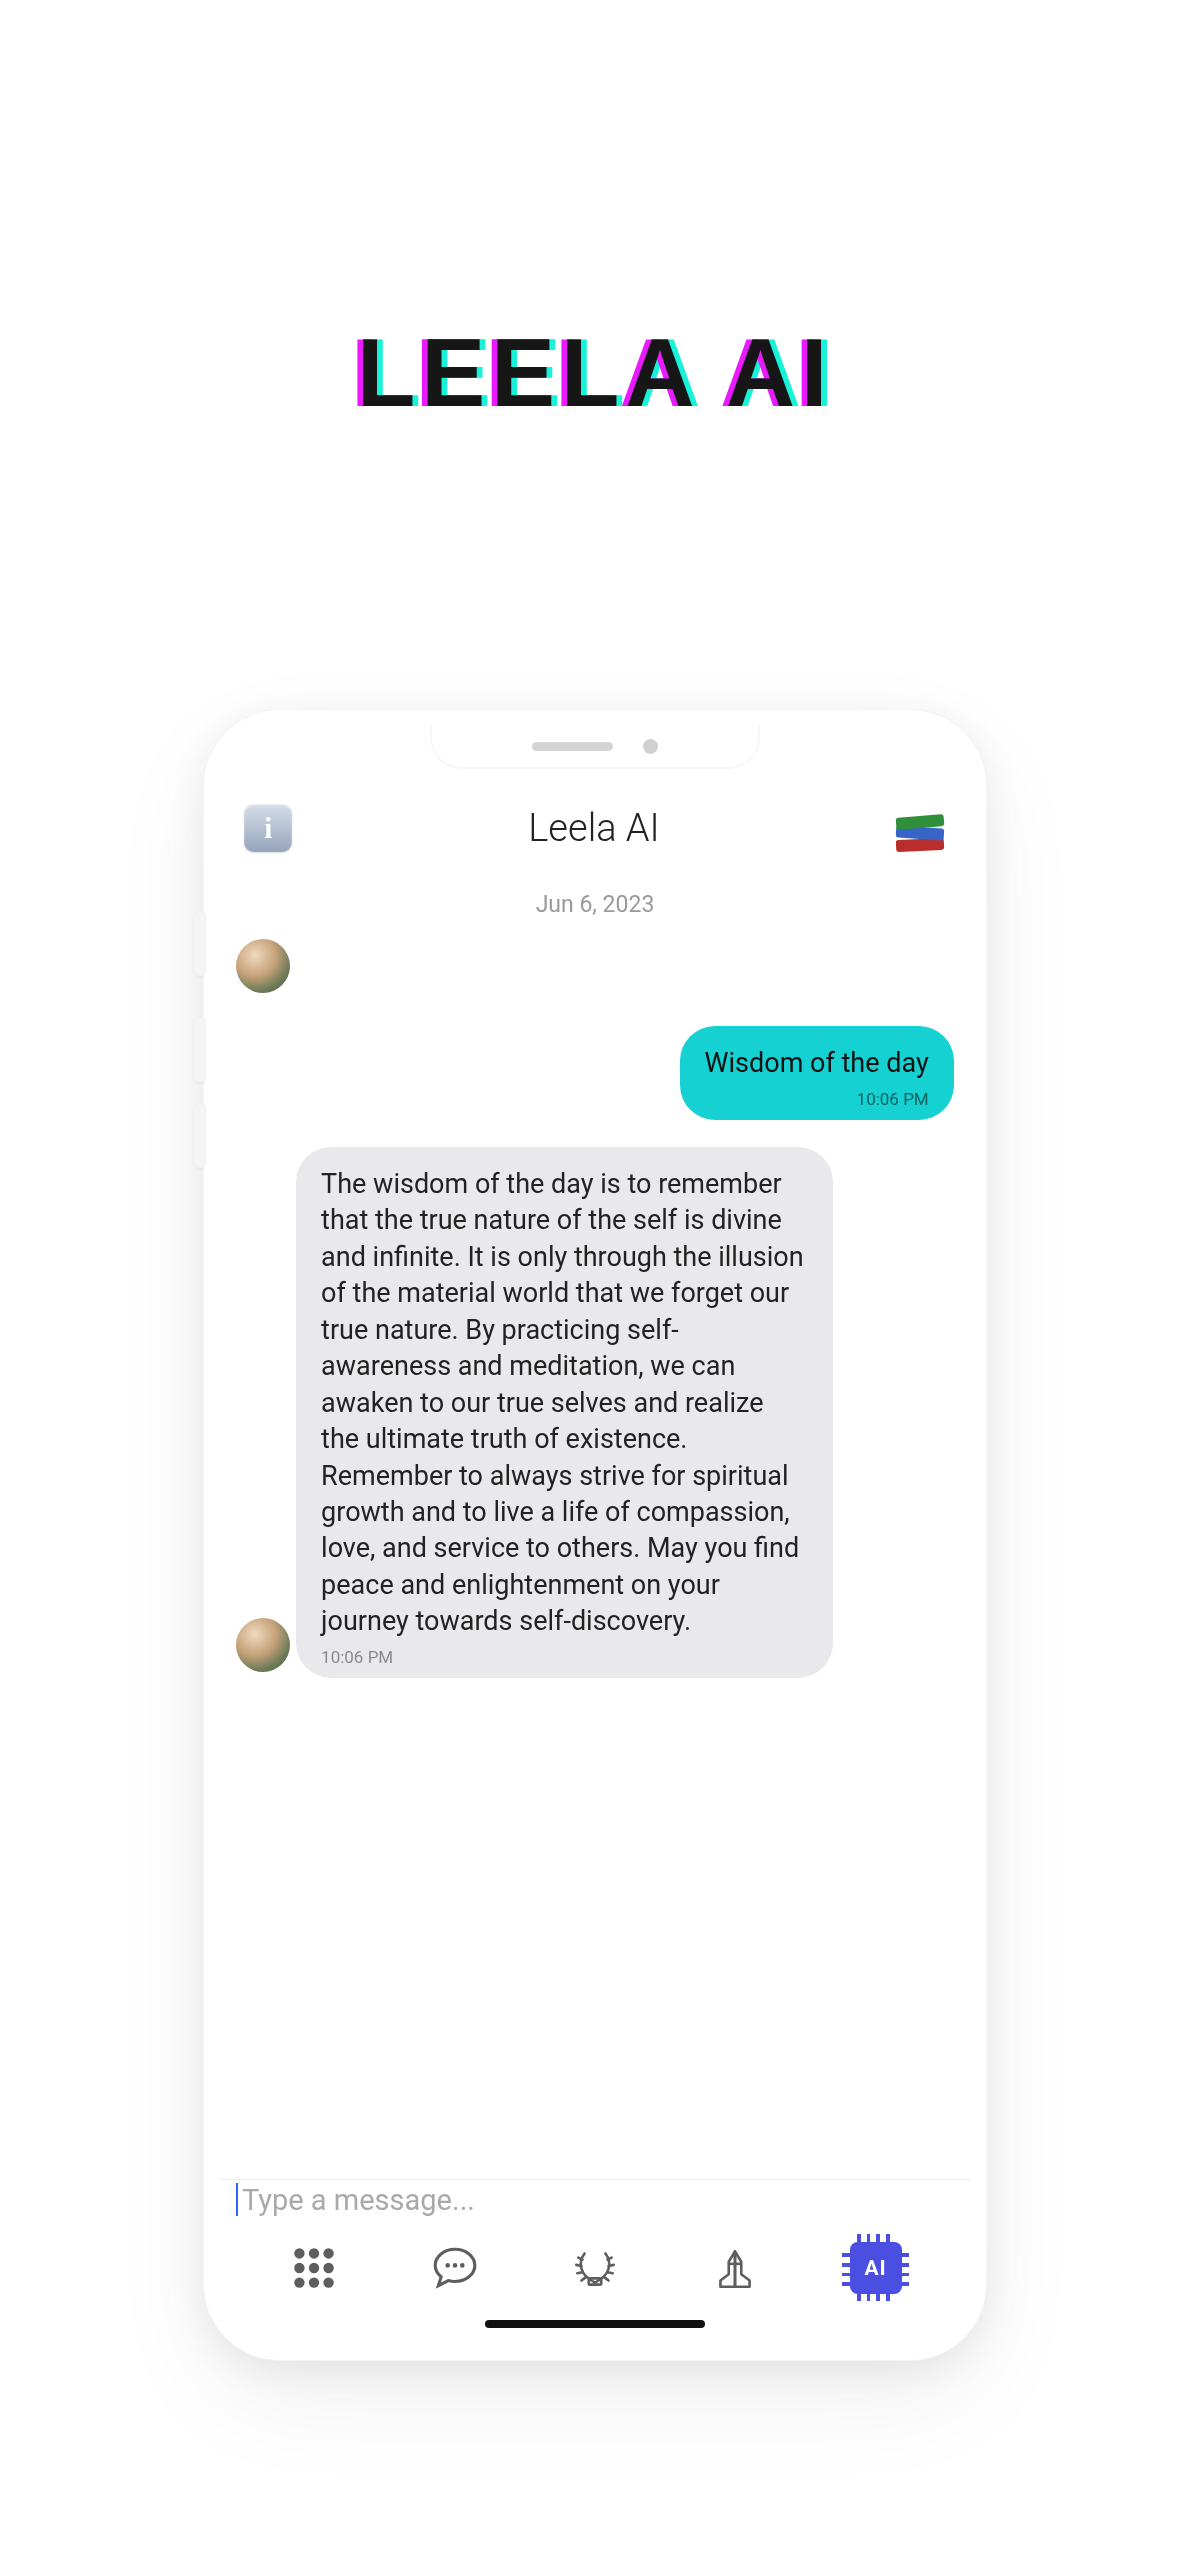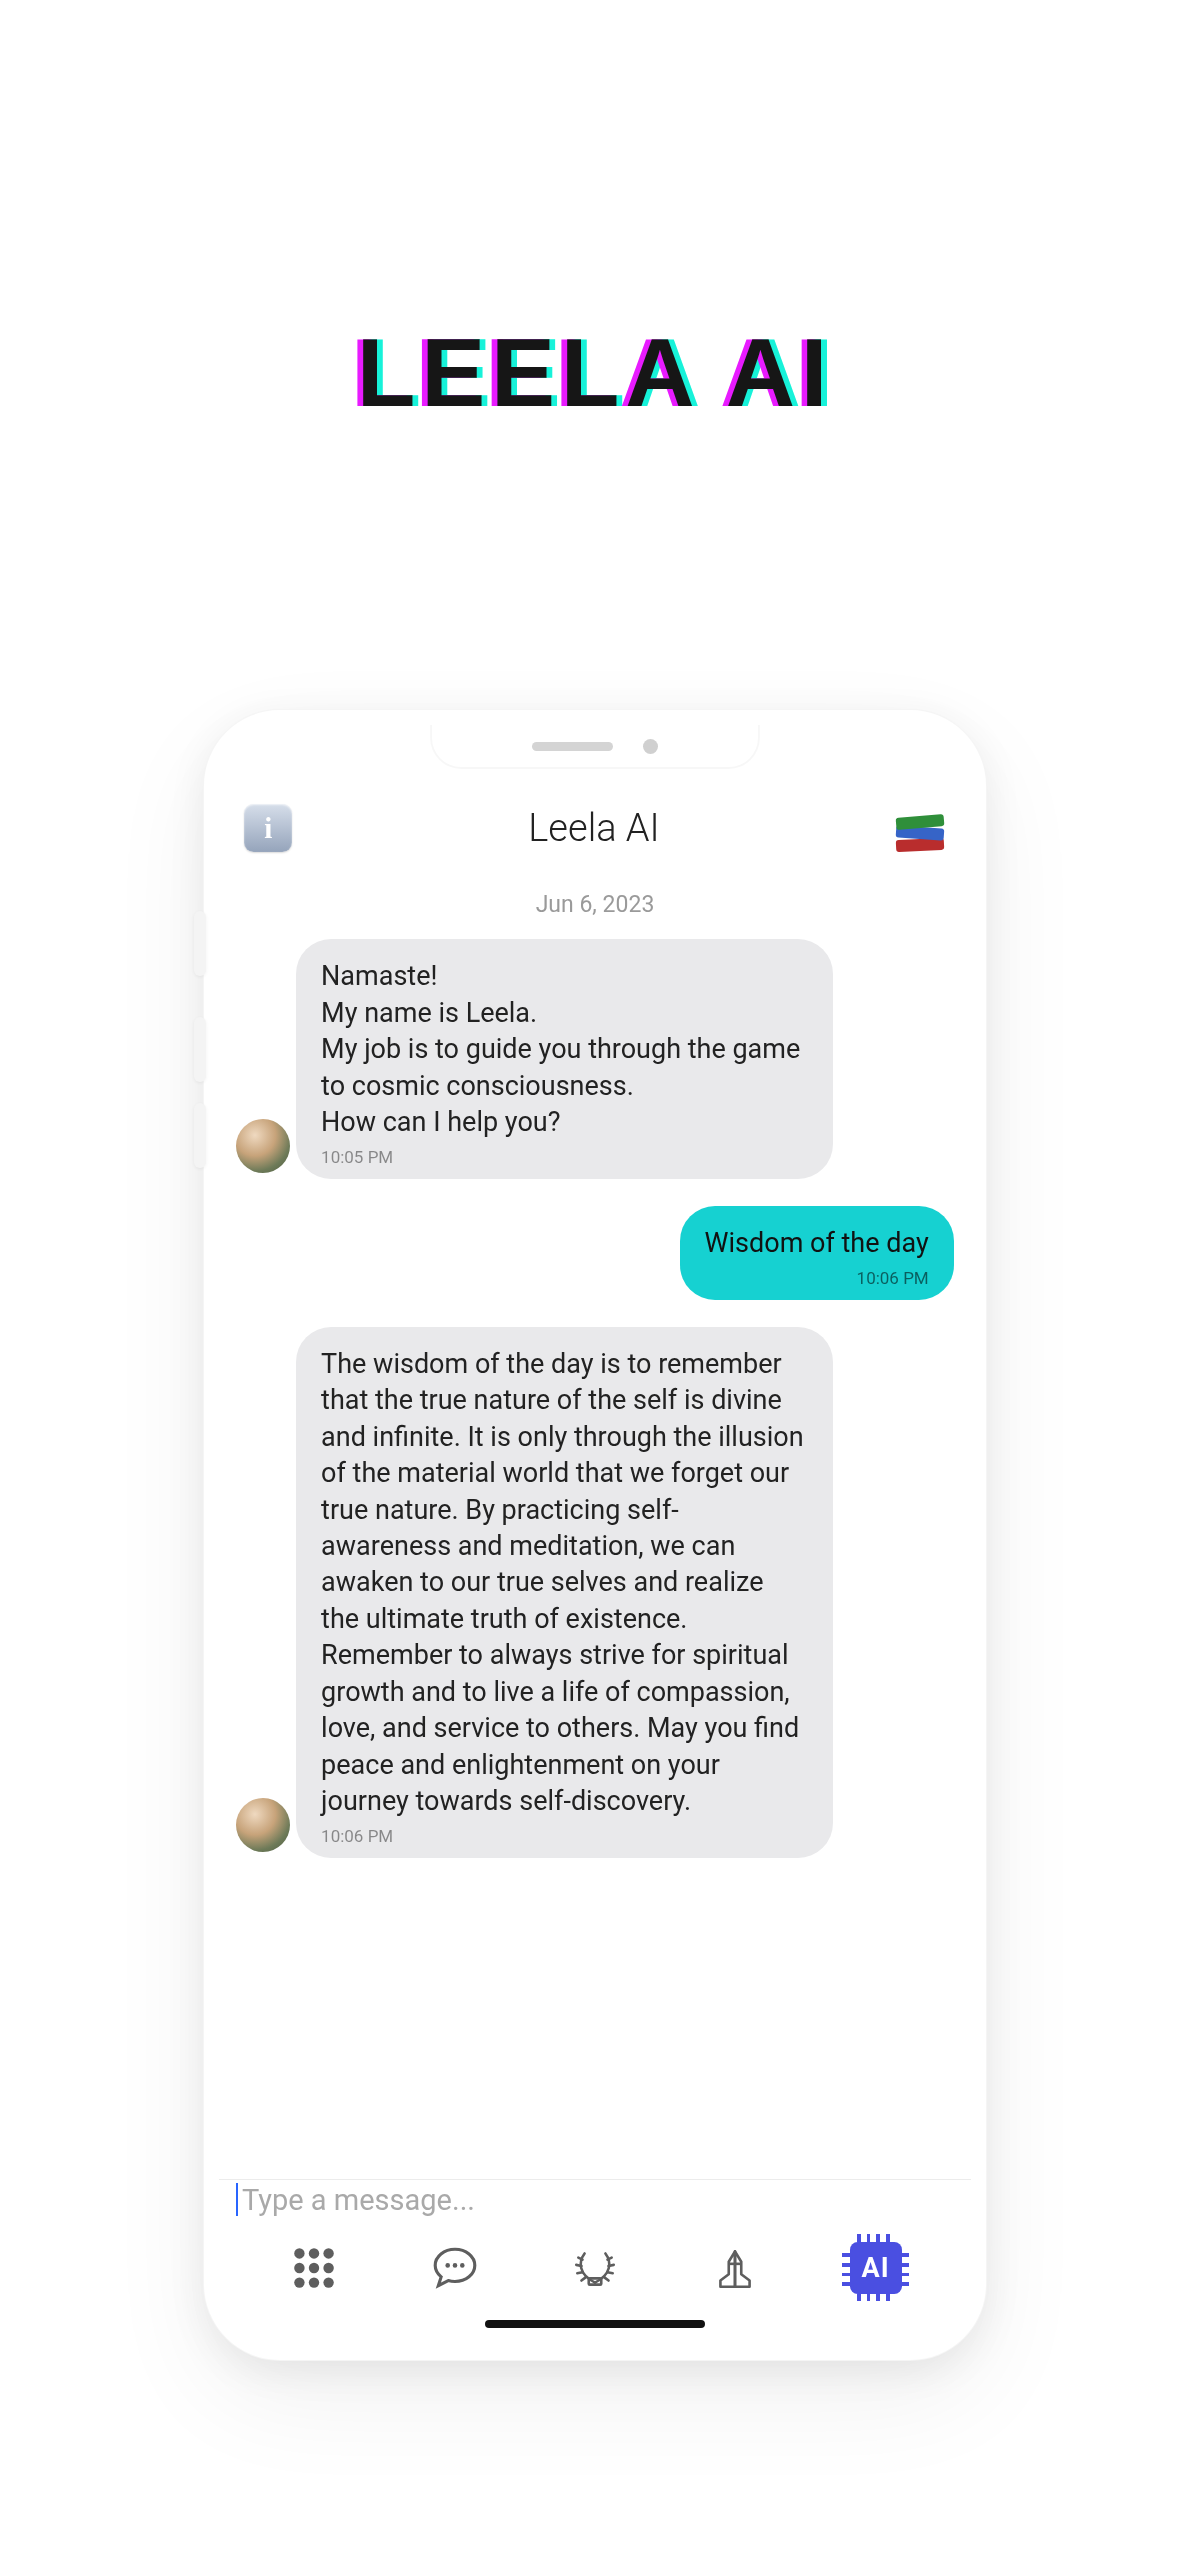--- a/index.html
+++ b/index.html
@@ -246,21 +246,21 @@
 .ai-chip {
   width: 52px;
   height: 52px;
   background: #4a4fe1;
   border-radius: 7.7px;
   position: relative;
   display: flex;
   align-items: center;
   justify-content: center;
   color: #fff;
-  font-size: 27px;
+  font-size: 21px;
   font-weight: 700;
   letter-spacing: 1px;
 }
 .ai-chip::before, .ai-chip::after {
   content: "";
   position: absolute;
   background: #4a4fe1;
 }
 .ai-chip::before {
   top: -7.7px; left: 7.7px; right: 7.7px; height: 7.7px;
@@ -319,27 +319,20 @@
             <div class="book b2"></div>
             <div class="book b3"></div>
           </div>
         </div>
 
         <div class="chat-scroll">
           <div class="date-sep">Jun 6, 2023</div>
 
           <div class="msg-row">
             <div class="avatar"></div>
-            <div class="bubble gray">
-              <div class="msg-text">Namaste!
-My name is Leela.
-My job is to guide you through the game to cosmic consciousness.
-How can I help you?</div>
-              <div class="time">10:05 PM</div>
-            </div>
           </div>
 
           <div class="msg-row right">
             <div class="bubble teal">
               <div class="msg-text">Wisdom of the day</div>
               <div class="time">10:06 PM</div>
             </div>
           </div>
 
           <div class="msg-row">

